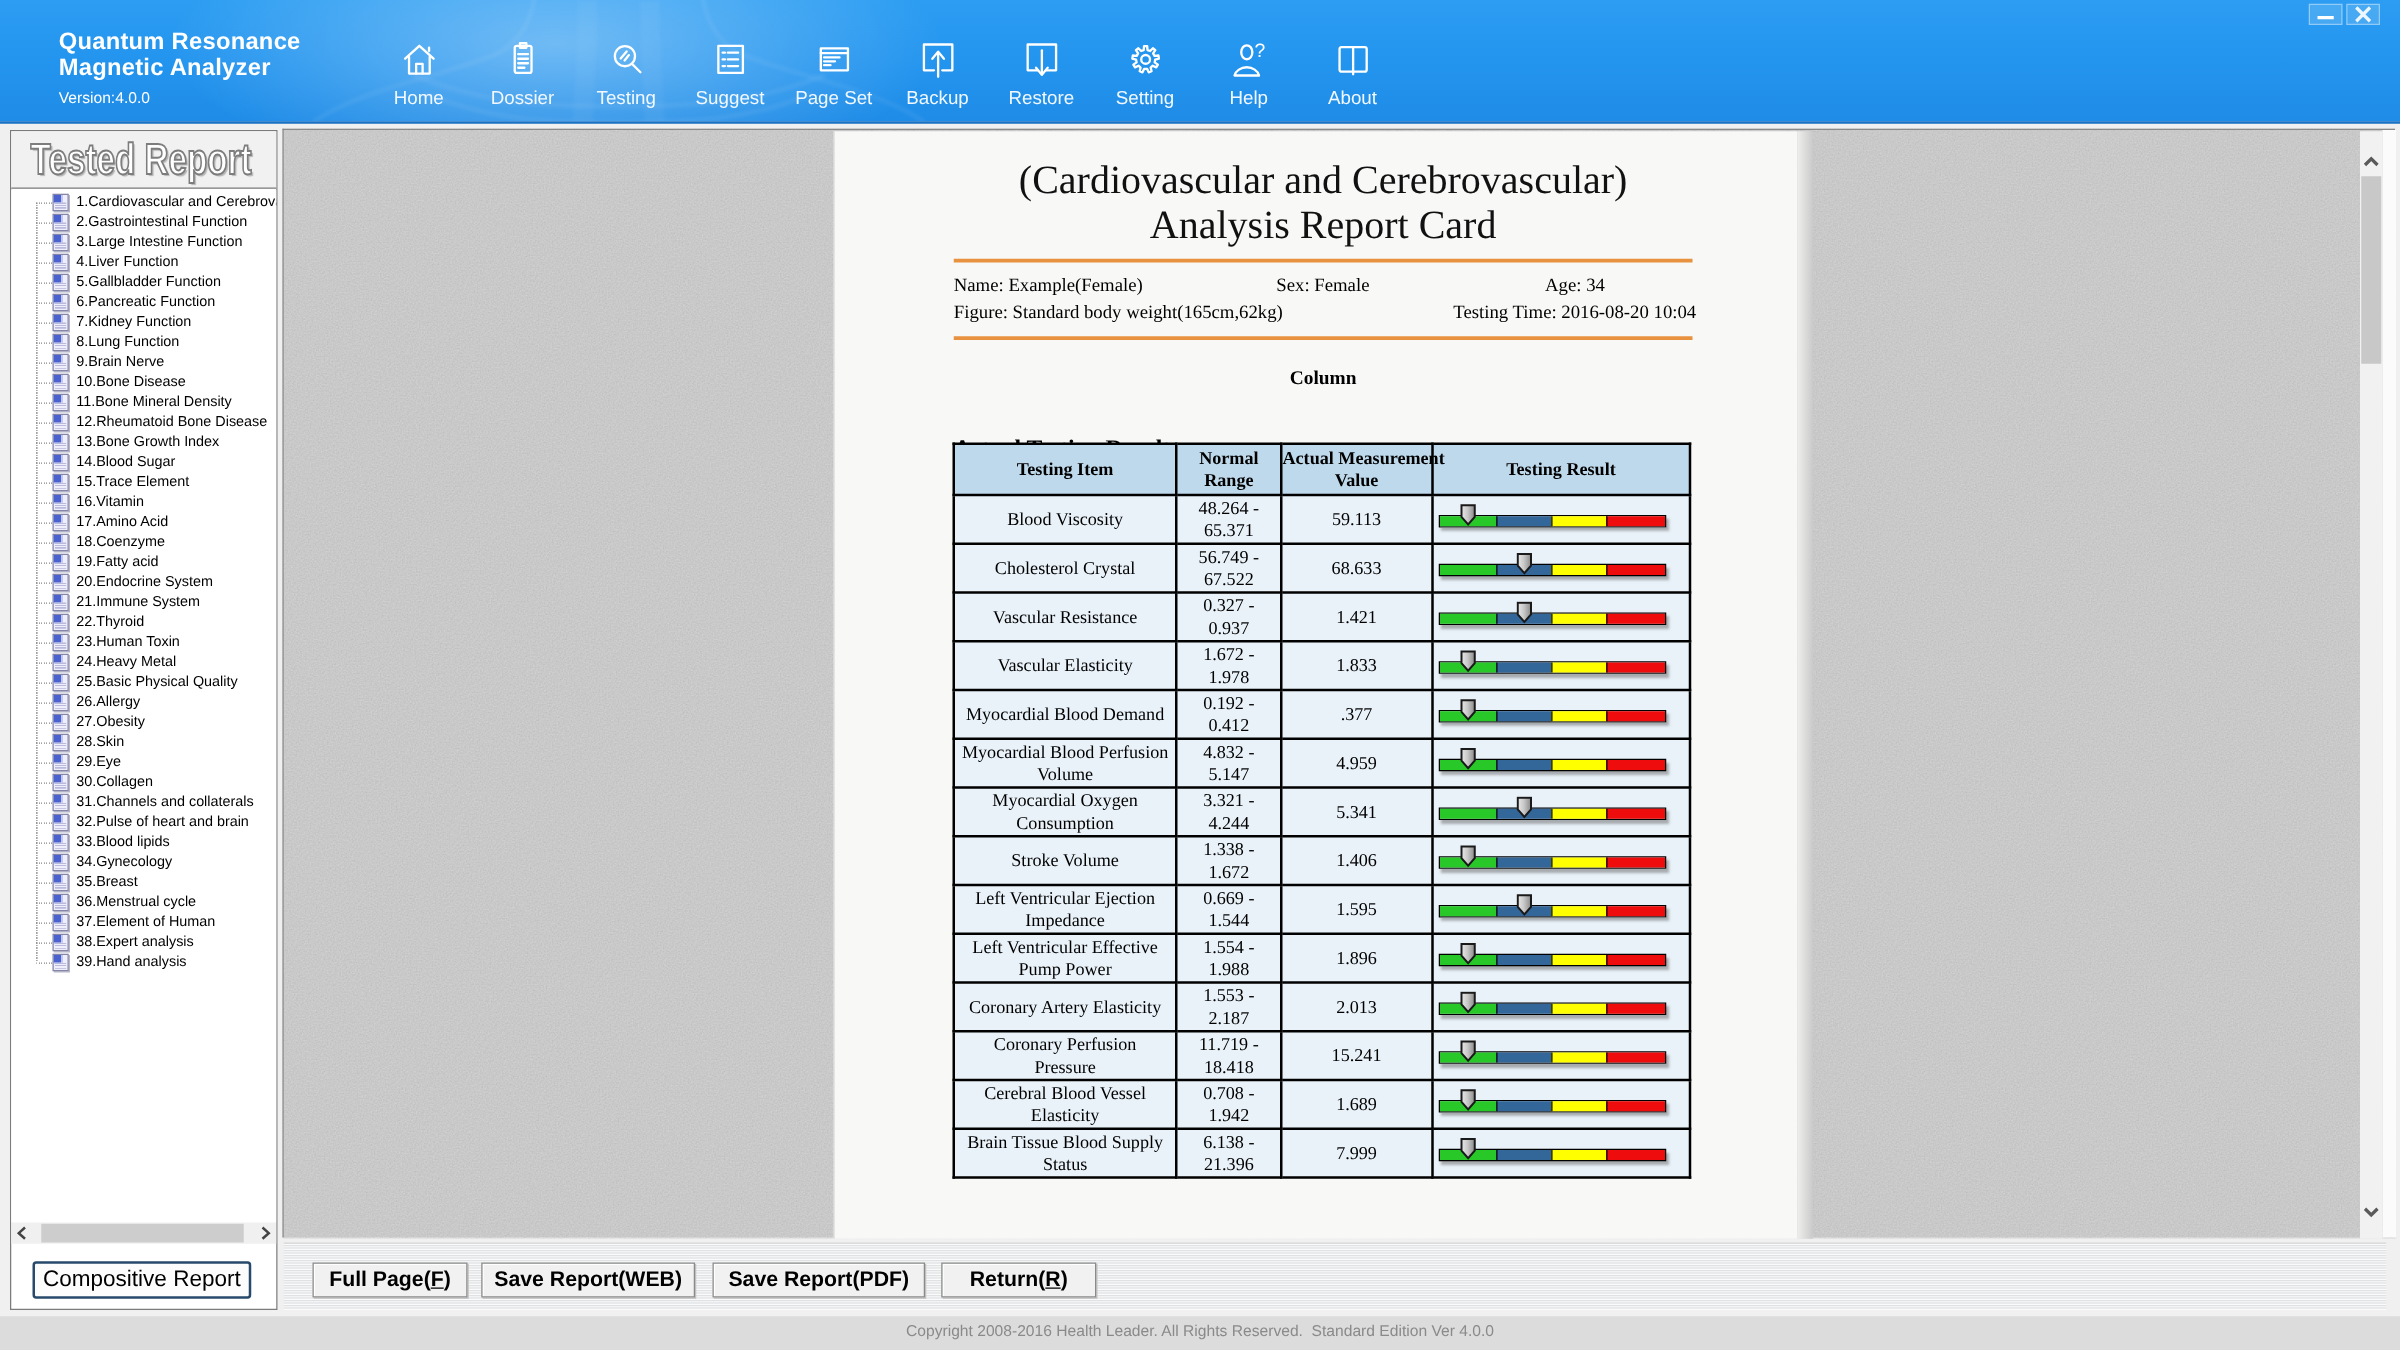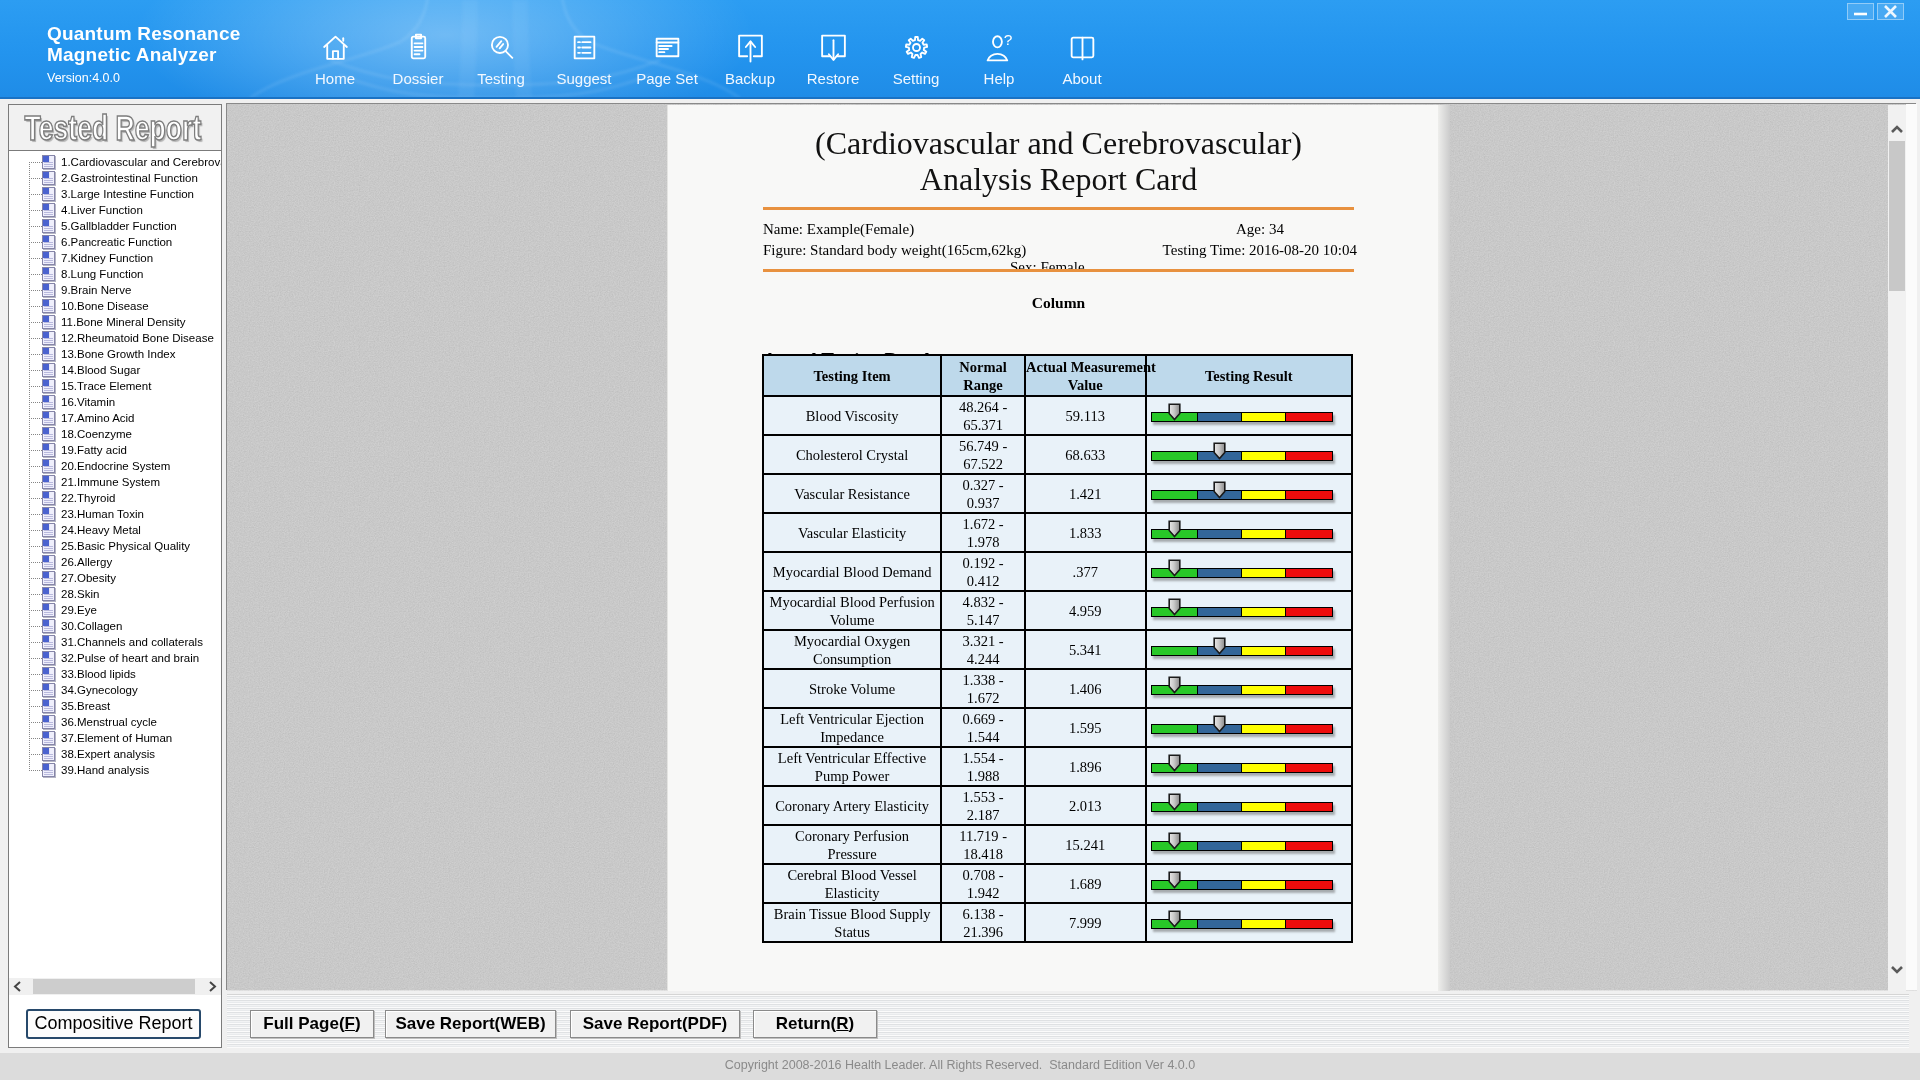--- a/index.html
+++ b/index.html
@@ -288,21 +288,21 @@
             <feFuncB type="linear" slope="0.5" intercept="0.355"></feFuncB>
             <feFuncA type="linear" slope="0" intercept="0.45"></feFuncA>
           </feComponentTransfer>
         </filter>
         <rect width="1690" height="887" filter="url(#nf)"></rect>
       </svg>
     <div id="page">
       <div id="rtitle">(Cardiovascular and Cerebrovascular)<br>Analysis Report Card</div>
       <div class="orange" style="top:102px"></div>
       <div class="info" style="left:95px; top:116px;">Name: Example(Female)</div>
-      <div class="info" style="left:342px; top:116px;margin-top:38px;">Sex: Female</div>
+      <div class="info" style="left:353px; top:116px;">Sex: Female</div>
       <div class="info" style="left:568px; top:116px;">Age: 34</div>
       <div class="info" style="left:95px; top:137px;">Figure: Standard body weight(165cm,62kg)</div>
       <div class="info" style="left:0px; top:137px; width:689px; text-align:right;">Testing Time: 2016-08-20 10:04</div>
       <div class="orange" style="top:164px"></div>
       <div id="colhead">Column</div>
       <div id="atr">Actual Testing Results</div>
       <table id="rtable">
           <tbody id="tbody">
             <tr class="hd">
               <th style="width:170px">Testing Item</th>

